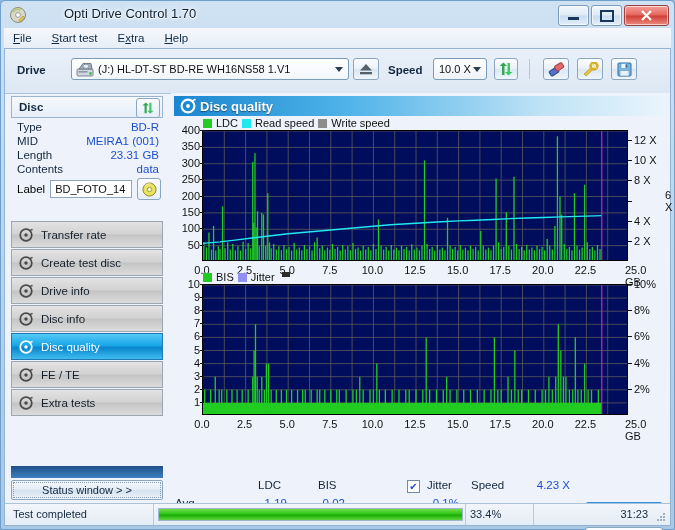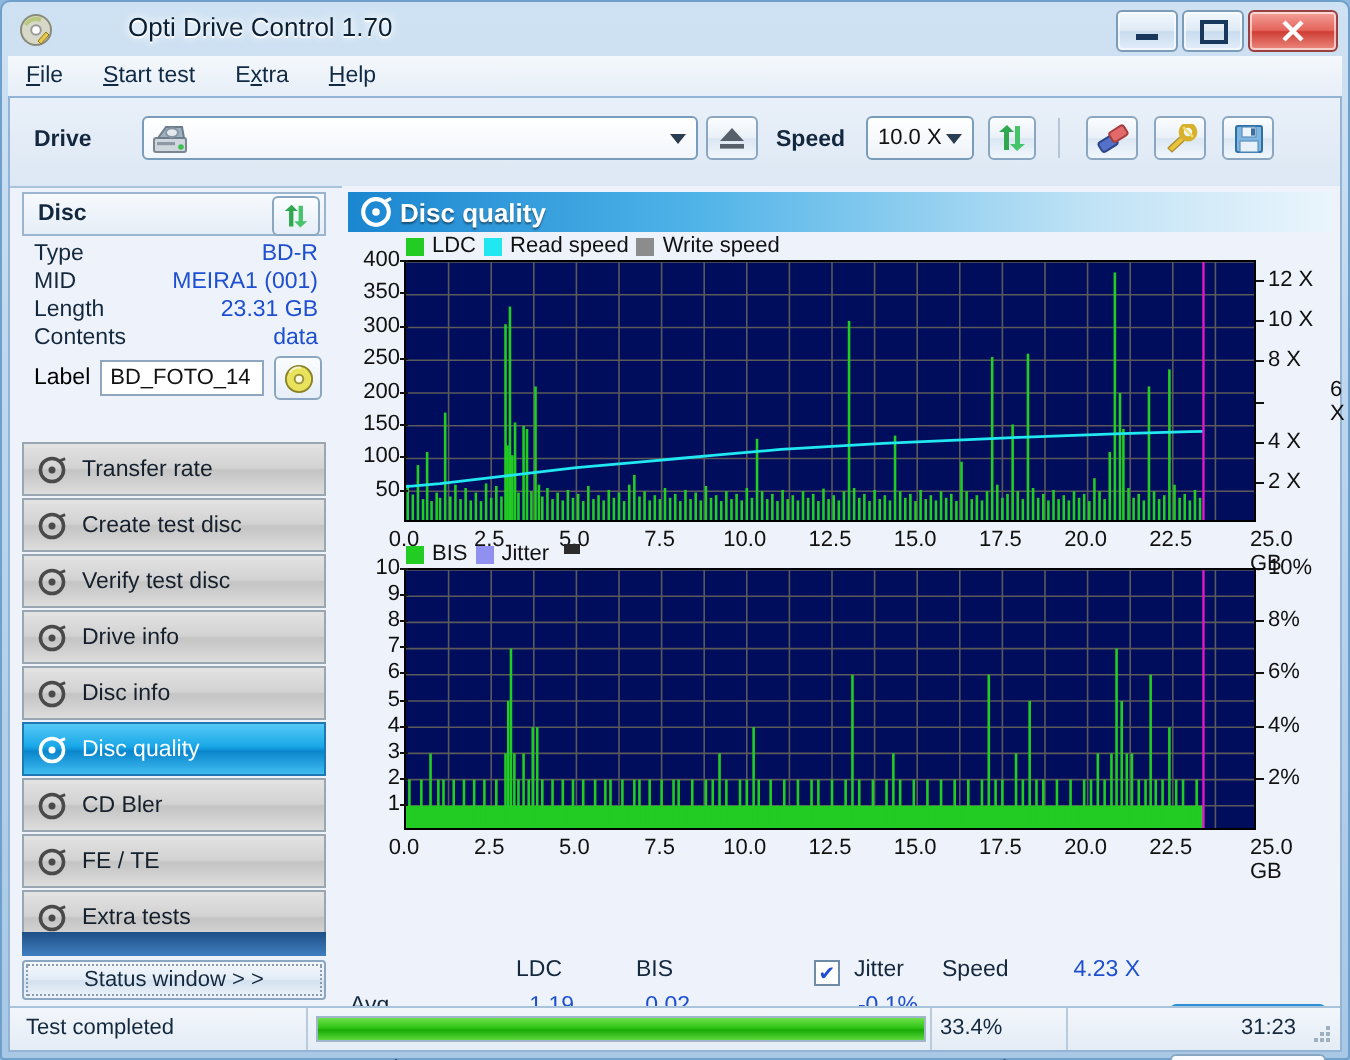--- a/index.html
+++ b/index.html
@@ -249,20 +249,21 @@
       <div class="drive-combo">
         <span class="drive-ico">
           <svg width="18" height="16" viewBox="0 0 18 16">
             <rect x="1" y="7" width="16" height="7" rx="1" fill="#cfd6dd" stroke="#7a8792"></rect>
             <rect x="2.5" y="9" width="9" height="1.6" fill="#8d99a5"></rect>
             <circle cx="14.5" cy="11.5" r="1.4" fill="#3fbf4f"></circle>
             <path d="M3 7 L7 1.5 L15 1.5 L16 7 Z" fill="#9fb0c0" stroke="#6e7d8b"></path>
             <ellipse cx="10" cy="4.3" rx="3" ry="2.2" fill="#e4e9ee" stroke="#8795a2"></ellipse>
           </svg>
         </span>
+        <span class="dtext">(J:)  HL-DT-ST BD-RE  WH16NS58 1.V1</span>
         <i class="cb-arrow"></i>
       </div>
 
       <div class="btn-sq eject">
         <svg width="16" height="14" viewBox="0 0 16 14">
           <path d="M8 2 L14 8.5 L2 8.5 Z" fill="#55606b"></path>
           <rect x="2" y="10" width="12" height="2.3" fill="#55606b"></rect>
         </svg>
       </div>
 
@@ -362,53 +363,37 @@
               <path d="M12 3 L15.5 1.5" stroke="#4a4a4a" stroke-width="1.6"></path>
             </svg>
           <span>Create test disc</span>
         </div>
         <div class="navitem">
           <svg width="14" height="14" viewBox="0 0 16 16">
               <circle cx="8" cy="8" r="6.6" fill="none" stroke="#4a4a4a" stroke-width="2"></circle>
               <circle cx="8" cy="8" r="2" fill="#4a4a4a"></circle>
               <path d="M12 3 L15.5 1.5" stroke="#4a4a4a" stroke-width="1.6"></path>
             </svg>
-          <span>Verify test disc</span>
-        </div>
-        <div class="navitem">
-          <svg width="14" height="14" viewBox="0 0 16 16">
-              <circle cx="8" cy="8" r="6.6" fill="none" stroke="#4a4a4a" stroke-width="2"></circle>
-              <circle cx="8" cy="8" r="2" fill="#4a4a4a"></circle>
-              <path d="M12 3 L15.5 1.5" stroke="#4a4a4a" stroke-width="1.6"></path>
-            </svg>
           <span>Drive info</span>
         </div>
         <div class="navitem">
           <svg width="14" height="14" viewBox="0 0 16 16">
               <circle cx="8" cy="8" r="6.6" fill="none" stroke="#4a4a4a" stroke-width="2"></circle>
               <circle cx="8" cy="8" r="2" fill="#4a4a4a"></circle>
               <path d="M12 3 L15.5 1.5" stroke="#4a4a4a" stroke-width="1.6"></path>
             </svg>
           <span>Disc info</span>
         </div>
         <div class="navitem sel">
           <svg width="14" height="14" viewBox="0 0 16 16">
               <circle cx="8" cy="8" r="6.6" fill="none" stroke="#ffffff" stroke-width="2"></circle>
               <circle cx="8" cy="8" r="2" fill="#ffffff"></circle>
               <path d="M12 3 L15.5 1.5" stroke="#ffffff" stroke-width="1.6"></path>
             </svg>
           <span>Disc quality</span>
-        </div>
-        <div class="navitem">
-          <svg width="14" height="14" viewBox="0 0 16 16">
-              <circle cx="8" cy="8" r="6.6" fill="none" stroke="#4a4a4a" stroke-width="2"></circle>
-              <circle cx="8" cy="8" r="2" fill="#4a4a4a"></circle>
-              <path d="M12 3 L15.5 1.5" stroke="#4a4a4a" stroke-width="1.6"></path>
-            </svg>
-          <span>CD Bler</span>
         </div>
         <div class="navitem">
           <svg width="14" height="14" viewBox="0 0 16 16">
               <circle cx="8" cy="8" r="6.6" fill="none" stroke="#4a4a4a" stroke-width="2"></circle>
               <circle cx="8" cy="8" r="2" fill="#4a4a4a"></circle>
               <path d="M12 3 L15.5 1.5" stroke="#4a4a4a" stroke-width="1.6"></path>
             </svg>
           <span>FE / TE</span>
         </div>
         <div class="navitem">

